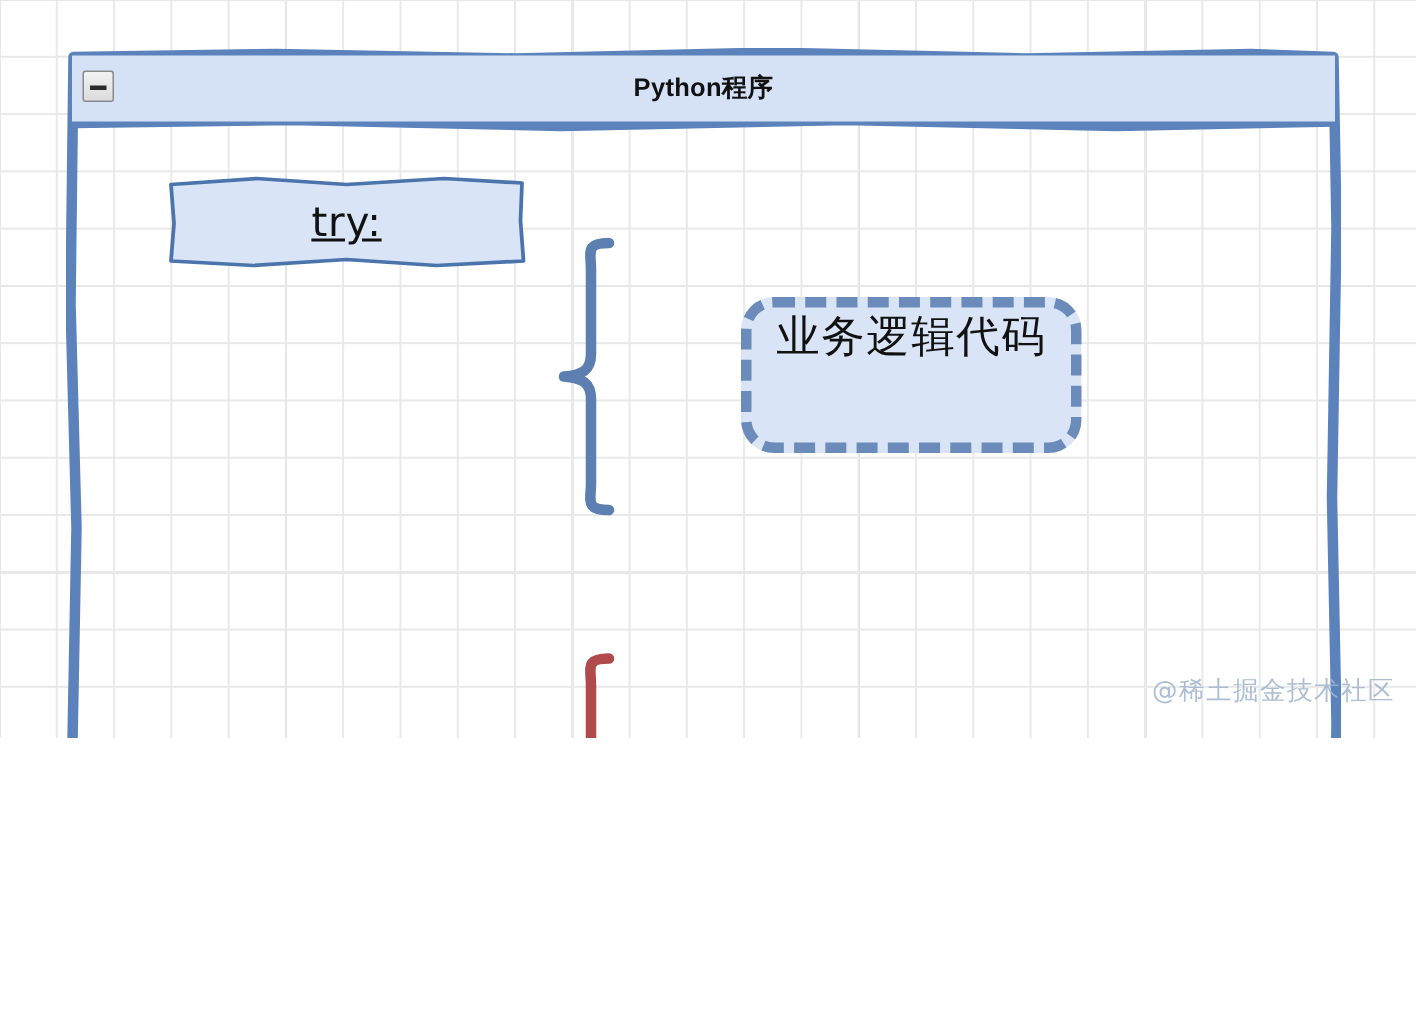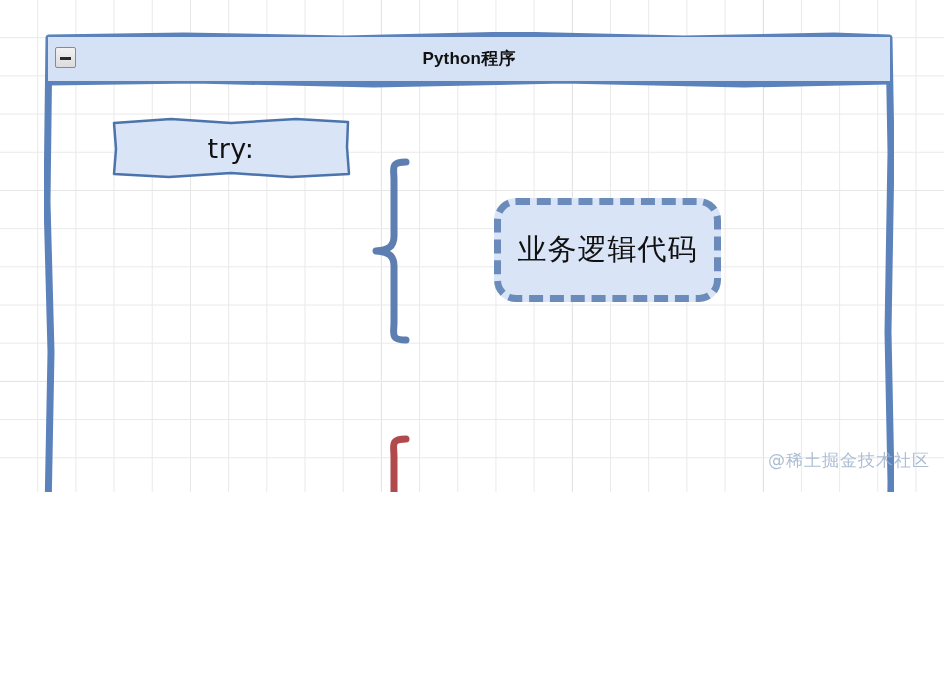--- a/index.html
+++ b/index.html
@@ -103,20 +103,21 @@
     left: 0; top: 0;
     width: 100%;
     height: 100%;
     display: flex;
     align-items: center;
     justify-content: center;
     font-size: 27px;
     color: #111111;
     font-family: "DejaVu Sans", sans-serif;
     letter-spacing: 0.5px;
+    text-decoration: underline;
   }
 
   #try-box {
     left: 111px;
     top: 117px;
     width: 240px;
     height: 62px;
   }
   #except-box {
     left: 114px;
@@ -124,21 +125,20 @@
     width: 240px;
     height: 70px;
   }
 
   
   .dashed-box {
     position: absolute;
     box-sizing: border-box;
     border-radius: 22px;
     display: flex;
-    align-items: center;
     justify-content: center;
     font-size: 29px;
     color: #111111;
     font-family: "DejaVu Sans", sans-serif;
     letter-spacing: 1px;
   }
   #logic-box {
     left: 494px;
     top: 198px;
     width: 227px;

